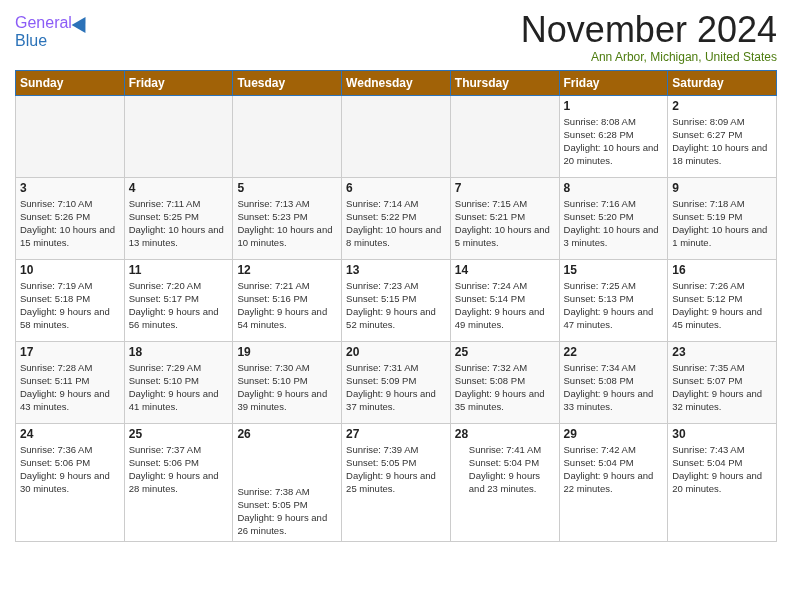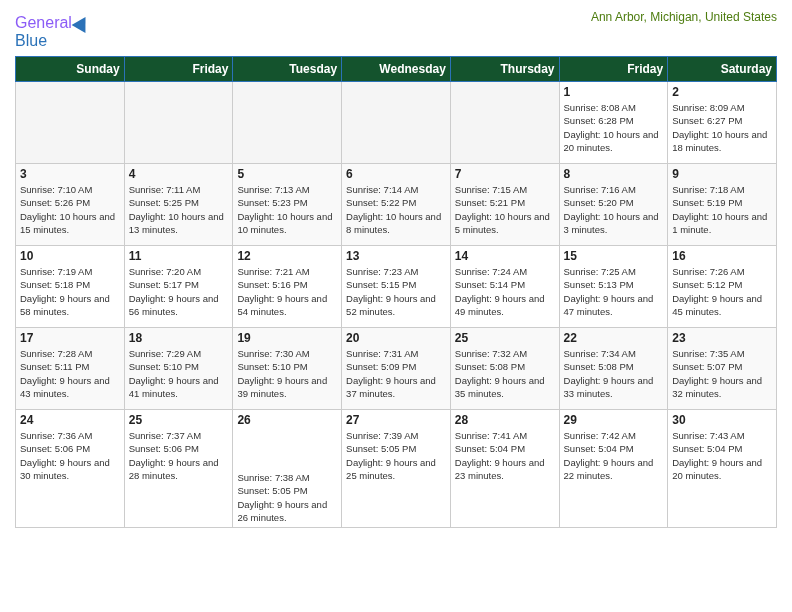--- a/index.html
+++ b/index.html
@@ -50,26 +50,26 @@
     .location {
       font-size: 12px;
       color: #4d7c0f;
     }
     table {
       width: 100%;
       border-collapse: collapse;
       table-layout: fixed;
     }
     th {
-      background-color: #14532d;
+      background-color: #a16207;
       color: #fff;
       font-size: 12px;
       font-weight: bold;
       padding: 5px 4px;
-      text-align: right;
+      text-align: left;
       border: 1px solid #2b72b8;
     }
     td {
       border: 1px solid #ccc;
       vertical-align: top;
       padding: 3px 4px;
       font-size: 10px;
       color: #222;
       height: 82px;
       background: #fff;
@@ -97,20 +97,21 @@
 
 <div class="header">
   <div class="logo">
     <div class="logo-row">
       <span class="logo-general">General</span>
       <span class="logo-triangle"></span>
     </div>
     <span class="logo-blue">Blue</span>
   </div>
   <div class="title-section">
+    <div class="month-title">November 2024</div>
     <div class="location">Ann Arbor, Michigan, United States</div>
   </div>
 </div>
 
 <table>
   <thead>
     <tr>
     <th>Sunday</th>
         <th>Friday</th>
         <th>Tuesday</th>
@@ -292,21 +293,21 @@
 Daylight: 9 hours and 26 minutes.</div>
         </td>
         <td>
           <span class="day-num">27</span>
           <div class="day-info" style="white-space: pre-line;">Sunrise: 7:39 AM
 Sunset: 5:05 PM
 Daylight: 9 hours and 25 minutes.</div>
         </td>
         <td>
           <span class="day-num">28</span>
-          <div class="day-info" style="white-space: pre-line;">Sunrise: 7:41 AM
+          <div class="day-info" style="white-space: pre-line; margin-left: 14px;">Sunrise: 7:41 AM
 Sunset: 5:04 PM
 Daylight: 9 hours and 23 minutes.</div>
         </td>
         <td>
           <span class="day-num">29</span>
           <div class="day-info" style="white-space: pre-line;">Sunrise: 7:42 AM
 Sunset: 5:04 PM
 Daylight: 9 hours and 22 minutes.</div>
         </td>
         <td>

